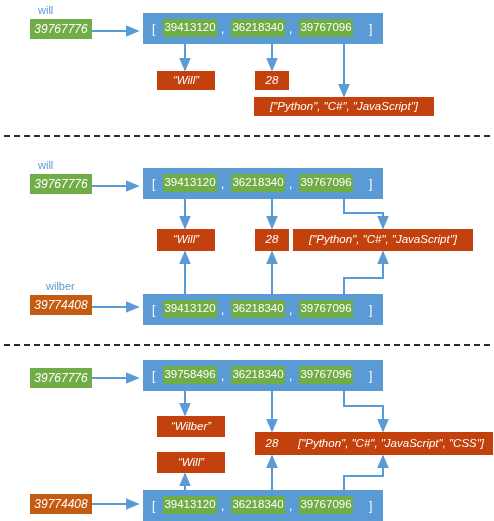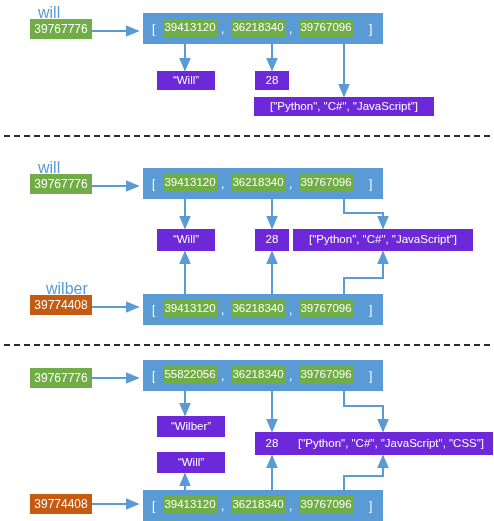--- a/index.html
+++ b/index.html
@@ -3,38 +3,38 @@
 <meta charset="utf-8">
 <style>
   html,body{margin:0;padding:0;background:#ffffff;}
   body{width:494px;height:521px;position:relative;overflow:hidden;
        font-family:"Liberation Sans","DejaVu Sans",sans-serif;}
   .canvas{position:absolute;left:0;top:0;width:494px;height:521px;}
 
   
   .box{position:absolute;box-sizing:border-box;color:#ffffff;
        display:flex;align-items:center;justify-content:center;
-       white-space:nowrap;line-height:1;}
+       white-space:nowrap;line-height:1;font-style:italic;}
 
-  .blue{background:#6d28d9;}
+  .blue{background:#c2410c;}
   .green{background:#70AD47;}
   .orange{background:#C55A11;}
 
   
   .listbox{background:#5B9BD5;font-size:12px;}
   
   .chip{position:absolute;box-sizing:border-box;background:#70AD47;
         color:#ffffff;font-size:11.5px;display:flex;align-items:center;
         justify-content:center;white-space:nowrap;line-height:1;}
   .brk{position:absolute;color:#ffffff;font-size:12px;line-height:1;}
 
   .varbox{font-size:12px;}
   .valbox{font-size:11.5px;}
 
-  .varlabel{position:absolute;color:#5B9BD5;font-size:16px;line-height:1;
+  .varlabel{position:absolute;color:#5B9BD5;font-size:11px;line-height:1;
             white-space:nowrap;}
 
   
   .sep{position:absolute;height:0;border-top:2px dashed #2b2b2b;}
 
   
   svg.wires{position:absolute;left:0;top:0;width:494px;height:521px;
             pointer-events:none;}
   .wire{stroke:#5B9BD5;stroke-width:2;fill:none;}
 </style>
@@ -129,21 +129,21 @@
   </div>
 
   <div class="sep" style="left:4px;top:344px;width:486px;"></div>
 
   <div>
     <div class="box green varbox" style="left:30px;top:368px;width:62px;height:20px;">39767776</div>
     <div class="box orange varbox" style="left:30px;top:494px;width:62px;height:20px;">39774408</div>
 
     <div class="box listbox" style="left:143px;top:360px;width:240px;height:31px;"></div>
     <span class="brk" style="left:152px;top:370px;">[</span>
-    <div class="chip" style="left:163px;top:366px;width:54px;height:18px;">55822056</div>
+    <div class="chip" style="left:163px;top:366px;width:54px;height:18px;">39758496</div>
     <span class="brk" style="left:221px;top:370px;">,</span>
     <div class="chip" style="left:231px;top:366px;width:54px;height:18px;">36218340</div>
     <span class="brk" style="left:289px;top:370px;">,</span>
     <div class="chip" style="left:299px;top:366px;width:54px;height:18px;">39767096</div>
     <span class="brk" style="left:369px;top:370px;">]</span>
 
     <div class="box blue valbox" style="left:157px;top:416px;width:68px;height:21px;">“Wilber”</div>
     <div class="box blue valbox" style="left:157px;top:452px;width:68px;height:21px;">“Will”</div>
     <div class="box blue valbox" style="left:255px;top:432px;width:34px;height:23px;">28</div>
     <div class="box blue valbox" style="left:289px;top:432px;width:204px;height:23px;">["Python", "C#", "JavaScript", "CSS"]</div>

